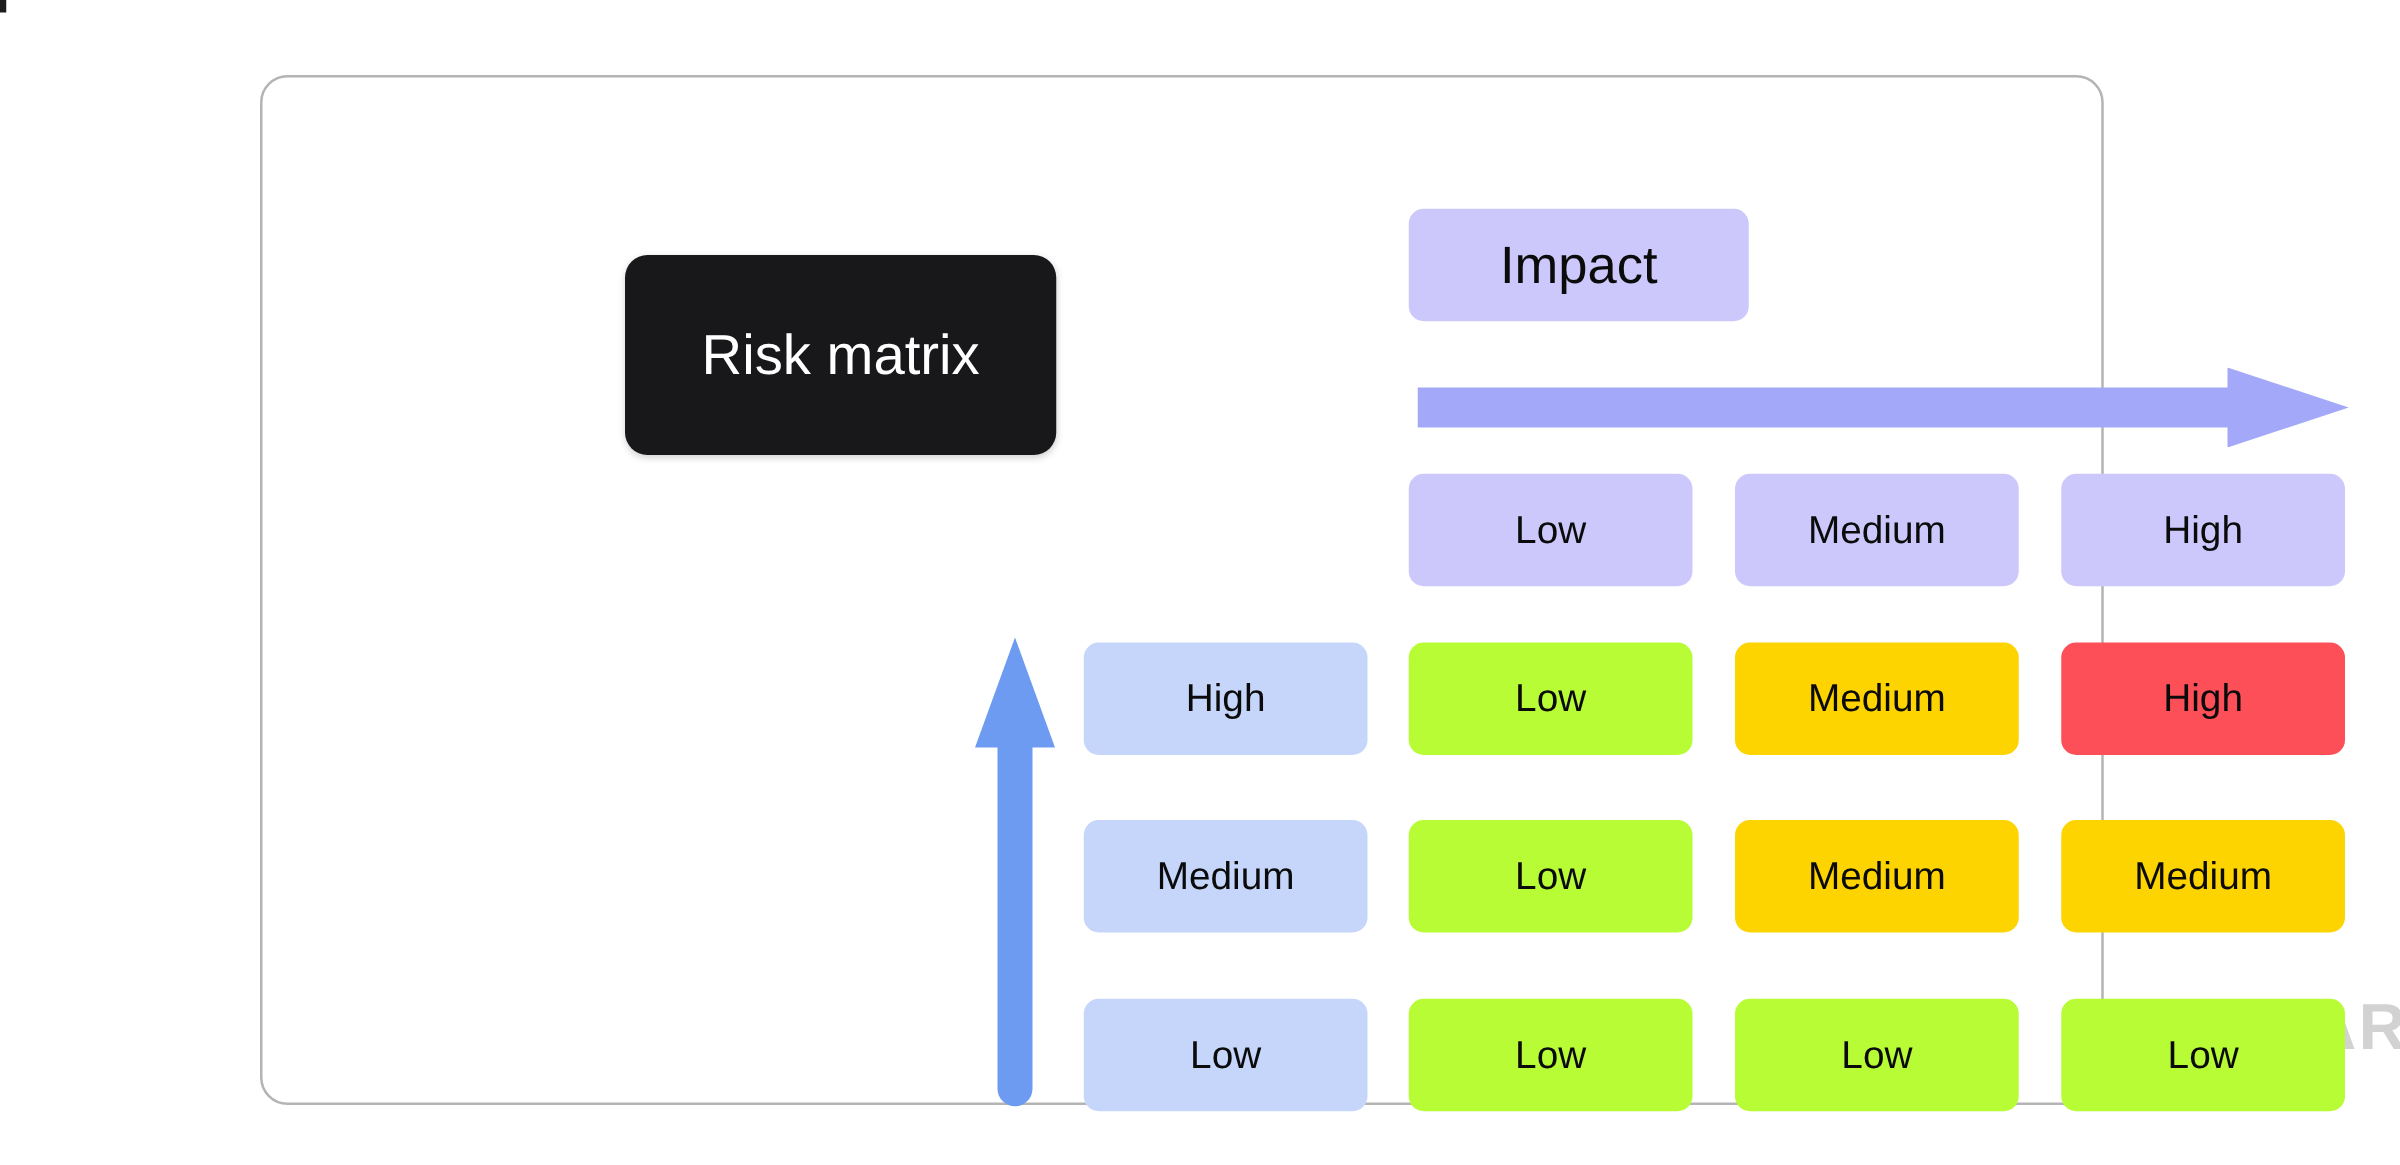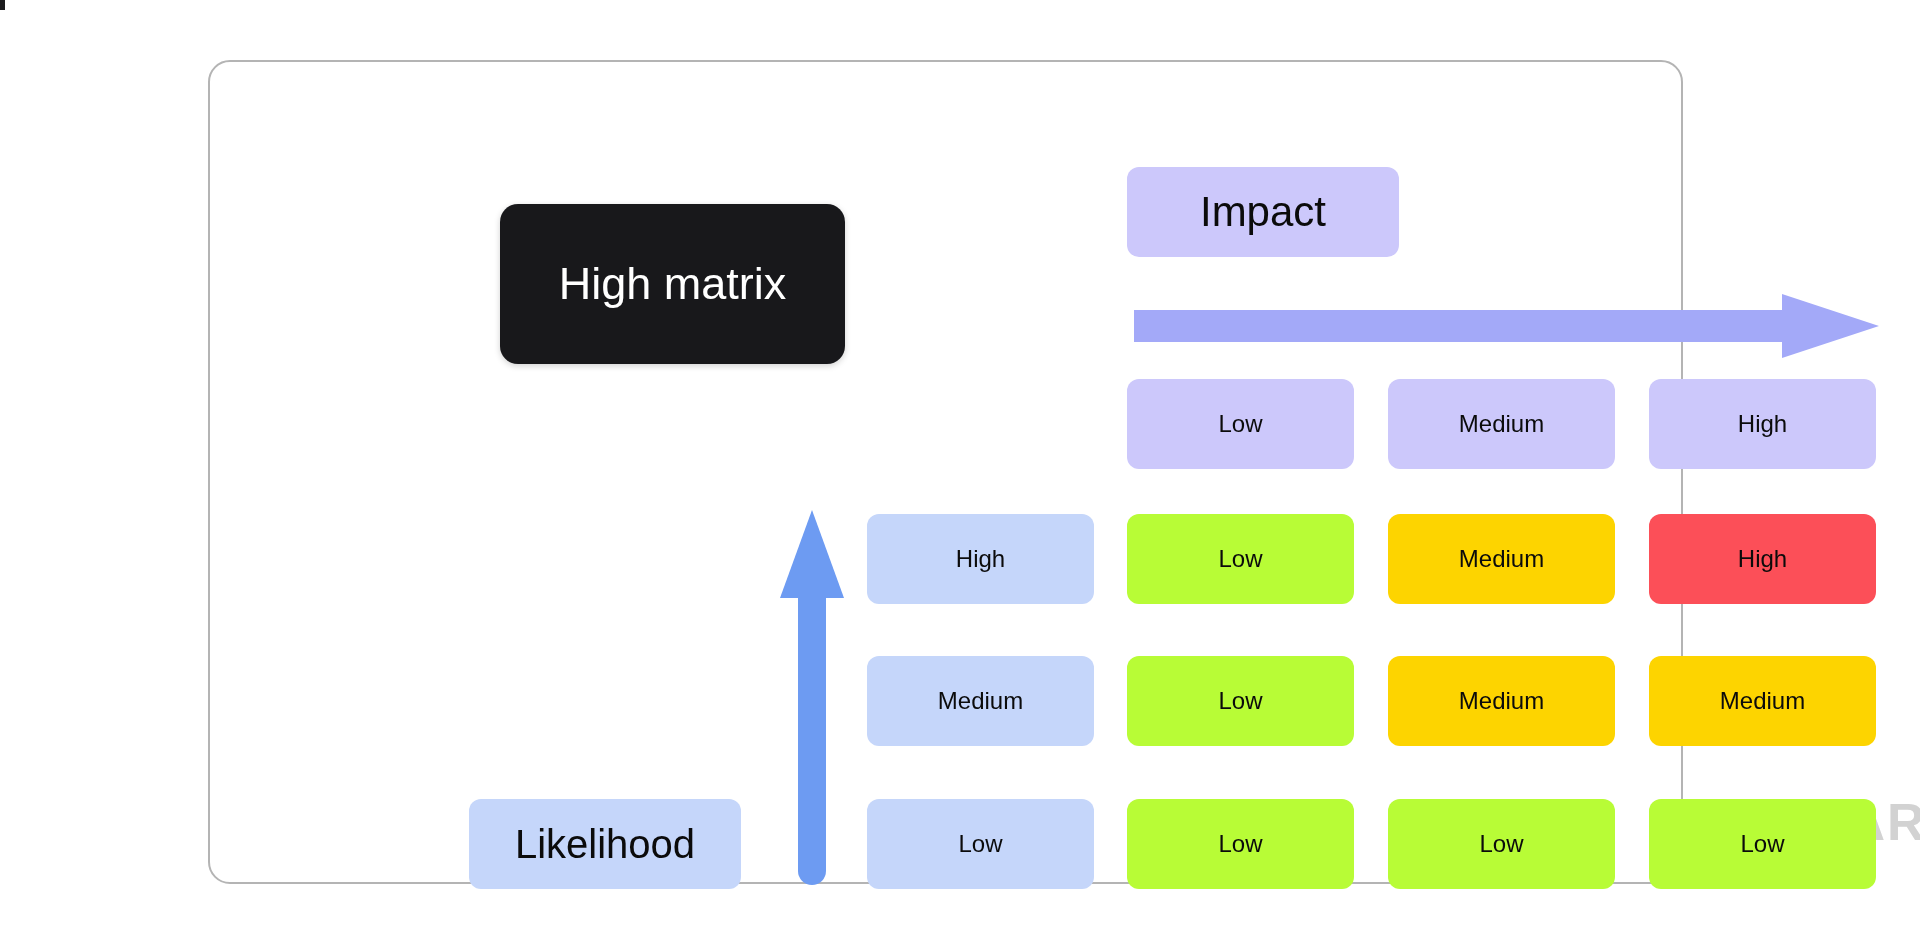--- a/index.html
+++ b/index.html
@@ -51,21 +51,21 @@
     z-index: 1;
   }
 
   .chip {
     position: absolute;
     box-sizing: border-box;
     border-radius: 12px;
     display: flex;
     align-items: center;
     justify-content: center;
-    font-size: 24px;
+    font-size: 31px;
     color: #0b0b0b;
     white-space: nowrap;
     z-index: 3;
   }
 
   
   #title-chip {
     left: 290px;
     top: 142px;
     width: 345px;
@@ -148,21 +148,21 @@
   .cell.r1 { top: 594px; }
   .cell.r2 { top: 737px; }
 </style>
 </head>
 <body>
 
 <div id="top-tick"></div>
 
 <div id="card">
 
-  <div class="chip" id="title-chip">High matrix</div>
+  <div class="chip" id="title-chip">Risk matrix</div>
 
   <div class="chip" id="impact-chip">Impact</div>
 
   <div id="impact-arrow">
     <svg width="745" height="64" viewBox="0 0 745 64" xmlns="http://www.w3.org/2000/svg">
       <rect x="0" y="16" width="655" height="32" fill="#a3a9f8"></rect>
       <polygon points="648,0 745,32 648,64" fill="#a3a9f8"></polygon>
     </svg>
   </div>
 
@@ -174,21 +174,20 @@
   </div>
 
   <div class="chip col-head" id="col-head-0">Low</div>
   <div class="chip col-head" id="col-head-1">Medium</div>
   <div class="chip col-head" id="col-head-2">High</div>
 
   <div class="chip row-head" id="row-head-0">High</div>
   <div class="chip row-head" id="row-head-1">Medium</div>
   <div class="chip row-head" id="row-head-2">Low</div>
 
-  <div class="chip" id="likelihood-chip">Likelihood</div>
 
   <div class="chip cell r0 c0" style="background: rgb(184, 252, 54);">Low</div>
   <div class="chip cell r0 c1" style="background: rgb(253, 212, 0);">Medium</div>
   <div class="chip cell r0 c2" style="background: rgb(252, 79, 88);">High</div>
 
   <div class="chip cell r1 c0" style="background: rgb(184, 252, 54);">Low</div>
   <div class="chip cell r1 c1" style="background: rgb(253, 212, 0);">Medium</div>
   <div class="chip cell r1 c2" style="background: rgb(253, 212, 0);">Medium</div>
 
   <div class="chip cell r2 c0" style="background: rgb(184, 252, 54);">Low</div>

